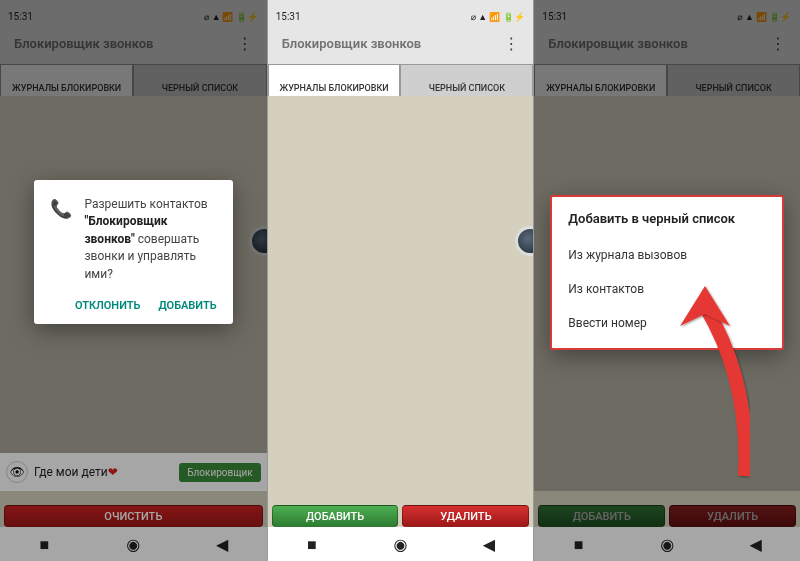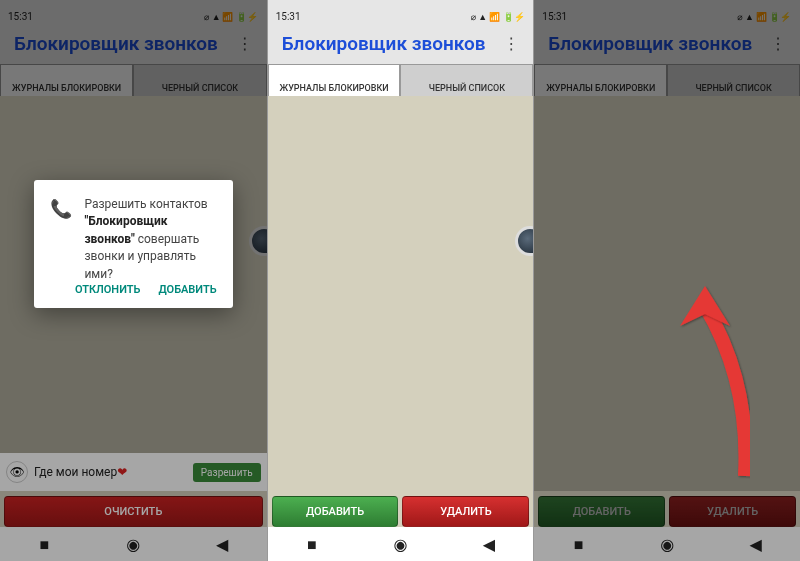--- a/index.html
+++ b/index.html
@@ -2,45 +2,45 @@
 <html><head>
 <meta charset="utf-8">
 <style>
 *{box-sizing:border-box;margin:0;padding:0;font-family:Roboto,Arial,sans-serif}
 body{background:#ddd;width:800px;height:561px;display:flex}
 .phone{width:266.66px;height:561px;position:relative;overflow:hidden;background:#d4d0bd}
 .phone+.phone{border-left:1px solid #999}
 .status-bar{height:22px;background:#e6e6e6;display:flex;align-items:flex-end;padding:0 8px;font-size:10px;color:#222;justify-content:space-between}
 .status-icons{display:flex;gap:4px;align-items:center;font-size:9px}
 .app-bar{height:42px;background:#e6e6e6;display:flex;align-items:center;padding:0 14px;justify-content:space-between}
-.app-title{font-size:19px;font-weight:600;color:#1d4ed8}
+.app-title{font-size:13px;font-weight:600;color:#737373}
 .more-icon{font-size:16px;color:#444;cursor:pointer}
 .tabs{height:48px;display:flex;background:#bfbfbf}
 .tab{flex:1;display:flex;align-items:center;justify-content:center;font-size:9px;font-weight:500;color:#333;border:1px solid #999;background:#cfcfcf}
 .tab.active{background:#fff}
 .content{position:absolute;top:96px;left:0;right:0;bottom:70px;background:#d4d0bd}
 .circle-decoration{position:absolute;right:-12px;top:130px;width:30px;height:30px;border-radius:50%;background:radial-gradient(circle at 40% 40%,#5a6a7a,#1a2530);border:3px solid #ddd}
 .ad-banner{position:absolute;bottom:70px;left:0;right:0;height:38px;background:#fff;display:flex;align-items:center;padding:0 6px;gap:6px;font-size:12px}
 .ad-icon{width:22px;height:22px;border-radius:50%;background:#fff;border:1px solid #ccc;display:flex;align-items:center;justify-content:center;font-size:12px}
 .ad-text{flex:1;color:#222}
 .ad-btn{background:#3a8a3a;color:#fff;font-size:10px;padding:4px 8px;border-radius:3px}
-.bottom-buttons{position:absolute;bottom:34px;left:0;right:0;height:31px;display:flex;gap:4px;padding:0 4px}
+.bottom-buttons{position:absolute;bottom:34px;left:0;right:0;height:22px;display:flex;gap:4px;padding:0 4px}
 .btn{flex:1;border-radius:4px;display:flex;align-items:center;justify-content:center;font-size:11px;font-weight:500;color:#fff;border:1px solid rgba(0,0,0,.3)}
 .btn-red{background:linear-gradient(to bottom,#d63030,#a01818)}
 .btn-green{background:linear-gradient(to bottom,#4caf50,#2e7d32)}
 .btn-red-full{flex:1;background:linear-gradient(to bottom,#c22,#a01818)}
 .nav-bar{position:absolute;bottom:0;left:0;right:0;height:34px;background:#fff;display:flex;align-items:center;justify-content:space-around}
 .nav-ico{width:14px;height:14px;display:flex;align-items:center;justify-content:center;color:#222}
 .overlay{position:absolute;inset:0;background:rgba(0,0,0,.35)}
 .dialog{position:absolute;left:34px;right:34px;top:180px;background:#fff;border-radius:3px;padding:16px 16px 12px;box-shadow:0 6px 24px rgba(0,0,0,.4)}
 .dialog-body{display:flex;gap:12px}
 .phone-icon{color:#2e7d32;font-size:18px;margin-top:2px}
 .dialog-text{font-size:12px;color:#444;line-height:1.45}
 .dialog-text b{color:#222}
-.dialog-actions{display:flex;justify-content:flex-end;gap:18px;}
+.dialog-actions{display:flex;justify-content:flex-end;gap:18px;margin-top:16px}
 .dialog-btn{color:#00897b;font-size:11px;font-weight:600;cursor:pointer}
 .menu{position:absolute;left:16px;right:16px;top:195px;background:#fff;border:2px solid #d83a3a;border-radius:3px;padding:14px 16px 8px;box-shadow:0 6px 24px rgba(0,0,0,.4)}
 .menu-title{font-size:13px;font-weight:600;color:#222;margin-bottom:12px}
 .menu-item{font-size:12px;color:#333;padding:10px 0;cursor:pointer}
 .arrow{position:absolute;bottom:80px;right:30px;width:120px;height:200px;pointer-events:none}
 .dimmed .status-bar,.dimmed .app-bar,.dimmed .tabs{filter:brightness(.72)}
 .dimmed .content{filter:brightness(.8)}
 .heart{color:#d22}
 </style>
 </head>
@@ -57,22 +57,22 @@
   </div>
   <div class="tabs">
     <div class="tab active">ЖУРНАЛЫ БЛОКИРОВКИ</div>
     <div class="tab">ЧЕРНЫЙ СПИСОК</div>
   </div>
   <div class="content">
     <div class="circle-decoration"></div>
   </div>
   <div class="ad-banner">
     <span class="ad-icon">👁</span>
-    <span class="ad-text"><span>Где мои номер</span><span class="heart">❤</span></span>
-    <span class="ad-btn">Разрешить</span>
+    <span class="ad-text"><span>Где мои дети</span><span class="heart">❤</span></span>
+    <span class="ad-btn">Блокировщик</span>
   </div>
   <div class="bottom-buttons">
     <div class="btn btn-red-full">ОЧИСТИТЬ</div>
   </div>
   <div class="nav-bar">
     <span class="nav-ico">■</span>
     <span class="nav-ico">◉</span>
     <span class="nav-ico">◀</span>
   </div>
   <div class="overlay"></div>
@@ -134,20 +134,26 @@
   <div class="bottom-buttons" style="filter:brightness(.6)">
     <div class="btn btn-green">ДОБАВИТЬ</div>
     <div class="btn btn-red">УДАЛИТЬ</div>
   </div>
   <div class="nav-bar">
     <span class="nav-ico">■</span>
     <span class="nav-ico">◉</span>
     <span class="nav-ico">◀</span>
   </div>
   <div class="overlay"></div>
+  <div class="menu">
+    <div class="menu-title">Добавить в черный список</div>
+    <div class="menu-item">Из журнала вызовов</div>
+    <div class="menu-item">Из контактов</div>
+    <div class="menu-item">Ввести номер</div>
+  </div>
   <svg class="arrow" viewBox="0 0 120 200">
     <defs>
         <filter id="s">
           <feDropShadow dx="1" dy="1" stdDeviation="1" flood-opacity=".4"></feDropShadow>
         </filter>
       </defs>
     <path d="M95 195 Q100 100 55 25" stroke="#e53935" stroke-width="14" fill="none" filter="url(#s)"></path>
     <polygon points="55,5 30,45 55,33 80,45" fill="#e53935" filter="url(#s)"></polygon>
   </svg>
 </div>

